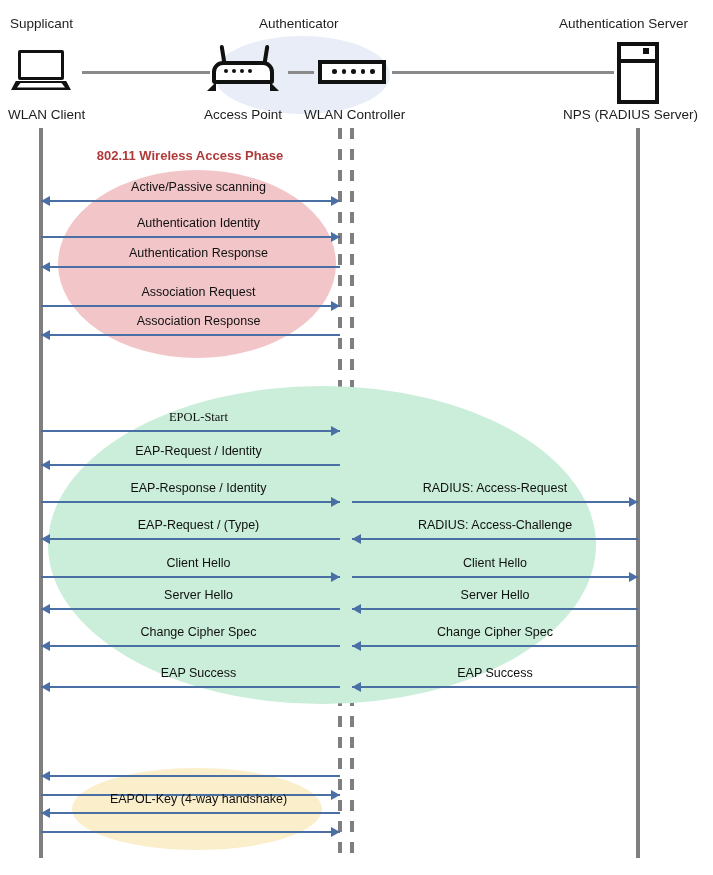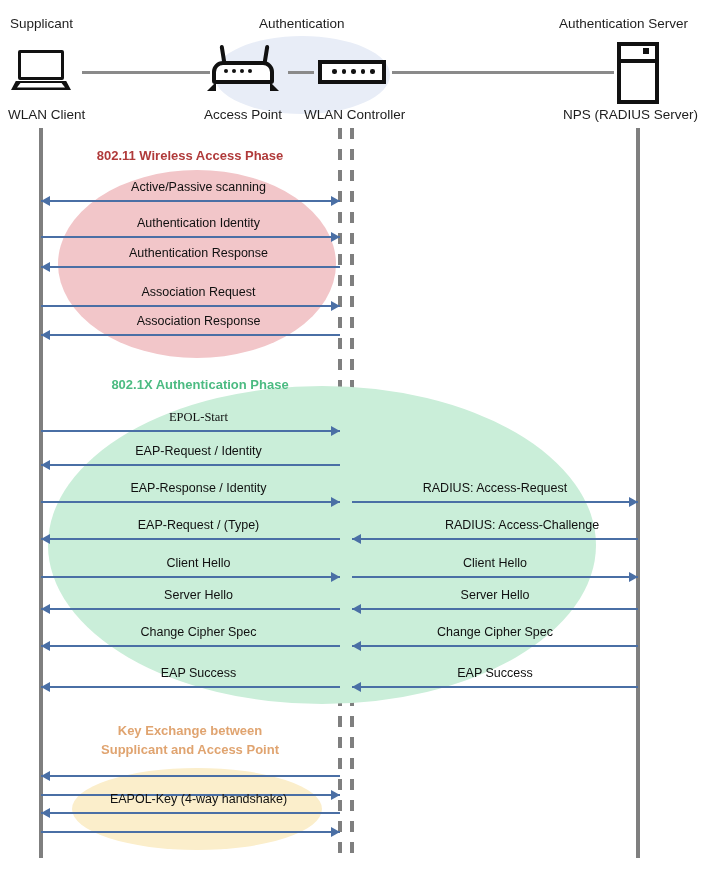--- a/index.html
+++ b/index.html
@@ -66,21 +66,21 @@
              transform:translateX(-50%);}
 </style>
 </head>
 <body>
 
 <div id="stage">
 
   <div class="auth-blob"></div>
 
   <div class="hdr-label hdr-title" style="left:10px;">Supplicant</div>
-  <div class="hdr-label hdr-title" style="left:259px;">Authentication</div>
+  <div class="hdr-label hdr-title" style="left:259px;">Authenticator</div>
   <div class="hdr-label hdr-title" style="left:559px;">Authentication Server</div>
 
   <div class="hdr-label hdr-sub" style="left:8px;">WLAN Client</div>
   <div class="hdr-label hdr-sub" style="left:204px;">Access Point</div>
   <div class="hdr-label hdr-sub" style="left:304px;">WLAN Controller</div>
   <div class="hdr-label hdr-sub" style="left:563px;">NPS (RADIUS Server)</div>
 
   <div class="icon" style="left:18px;top:50px;width:60px;height:42px;">
     <div class="laptop-screen"></div>
     <div class="laptop-base"></div>
@@ -125,23 +125,20 @@
   <div class="lifeline" style="left:39px;top:128px;height:730px;"></div>
   <div class="lifeline-dash" style="left:338px;top:128px;height:730px;"></div>
   <div class="lifeline-dash" style="left:350px;top:128px;height:730px;"></div>
   <div class="lifeline" style="left:636px;top:128px;height:730px;"></div>
 
   <div class="blob" style="left:58px;top:170px;width:278px;height:188px;background:#f2c6c9;"></div>
   <div class="blob" style="left:48px;top:386px;width:548px;height:318px;background:#caeed9;"></div>
   <div class="blob" style="left:72px;top:768px;width:250px;height:82px;background:#fbeecb;"></div>
 
   <div class="phase-title" style="left:0;top:147px;width:380px;color:#b03a3a;text-align:center;">802.11 Wireless Access Phase</div>
-  <div class="phase-title" style="left:0;top:376px;width:400px;color:#4cbb82;">802.1X Authentication Phase</div>
-  <div class="phase-title" style="left:0;top:722px;width:380px;color:#e0a470;">Key Exchange between
-Supplicant and Access Point</div>
 
   <div id="messages">
       <div class="msg-line" style="left: 41px; top: 200px; width: 299px;"></div>
       <div class="msg-head r" style="top: 195.8px; left: 331px;"></div>
       <div class="msg-head l" style="top: 195.8px; left: 41px;"></div>
       <div class="msg-label" style="left: 198.5px; top: 180px;">Active/Passive scanning</div>
       <div class="msg-line" style="left: 41px; top: 236px; width: 299px;"></div>
       <div class="msg-head r" style="top: 231.8px; left: 331px;"></div>
       <div class="msg-label" style="left: 198.5px; top: 216px;">Authentication Identity</div>
       <div class="msg-line" style="left: 41px; top: 266px; width: 299px;"></div>
@@ -175,21 +172,21 @@
       <div class="msg-head l" style="top: 640.8px; left: 41px;"></div>
       <div class="msg-label" style="left: 198.5px; top: 625px;">Change Cipher Spec</div>
       <div class="msg-line" style="left: 41px; top: 686px; width: 299px;"></div>
       <div class="msg-head l" style="top: 681.8px; left: 41px;"></div>
       <div class="msg-label" style="left: 198.5px; top: 666px;">EAP Success</div>
       <div class="msg-line" style="left: 352px; top: 501px; width: 286px;"></div>
       <div class="msg-head r" style="top: 496.8px; left: 629px;"></div>
       <div class="msg-label" style="left: 495px; top: 481px;">RADIUS: Access-Request</div>
       <div class="msg-line" style="left: 352px; top: 538px; width: 286px;"></div>
       <div class="msg-head l" style="top: 533.8px; left: 352px;"></div>
-      <div class="msg-label" style="left: 495px; top: 518px; margin-left: 27px;">RADIUS: Access-Challenge</div>
+      <div class="msg-label" style="left: 495px; top: 518px;">RADIUS: Access-Challenge</div>
       <div class="msg-line" style="left: 352px; top: 576px; width: 286px;"></div>
       <div class="msg-head r" style="top: 571.8px; left: 629px;"></div>
       <div class="msg-label" style="left: 495px; top: 556px;">Client Hello</div>
       <div class="msg-line" style="left: 352px; top: 608px; width: 286px;"></div>
       <div class="msg-head l" style="top: 603.8px; left: 352px;"></div>
       <div class="msg-label" style="left: 495px; top: 588px;">Server Hello</div>
       <div class="msg-line" style="left: 352px; top: 645px; width: 286px;"></div>
       <div class="msg-head l" style="top: 640.8px; left: 352px;"></div>
       <div class="msg-label" style="left: 495px; top: 625px;">Change Cipher Spec</div>
       <div class="msg-line" style="left: 352px; top: 686px; width: 286px;"></div>

